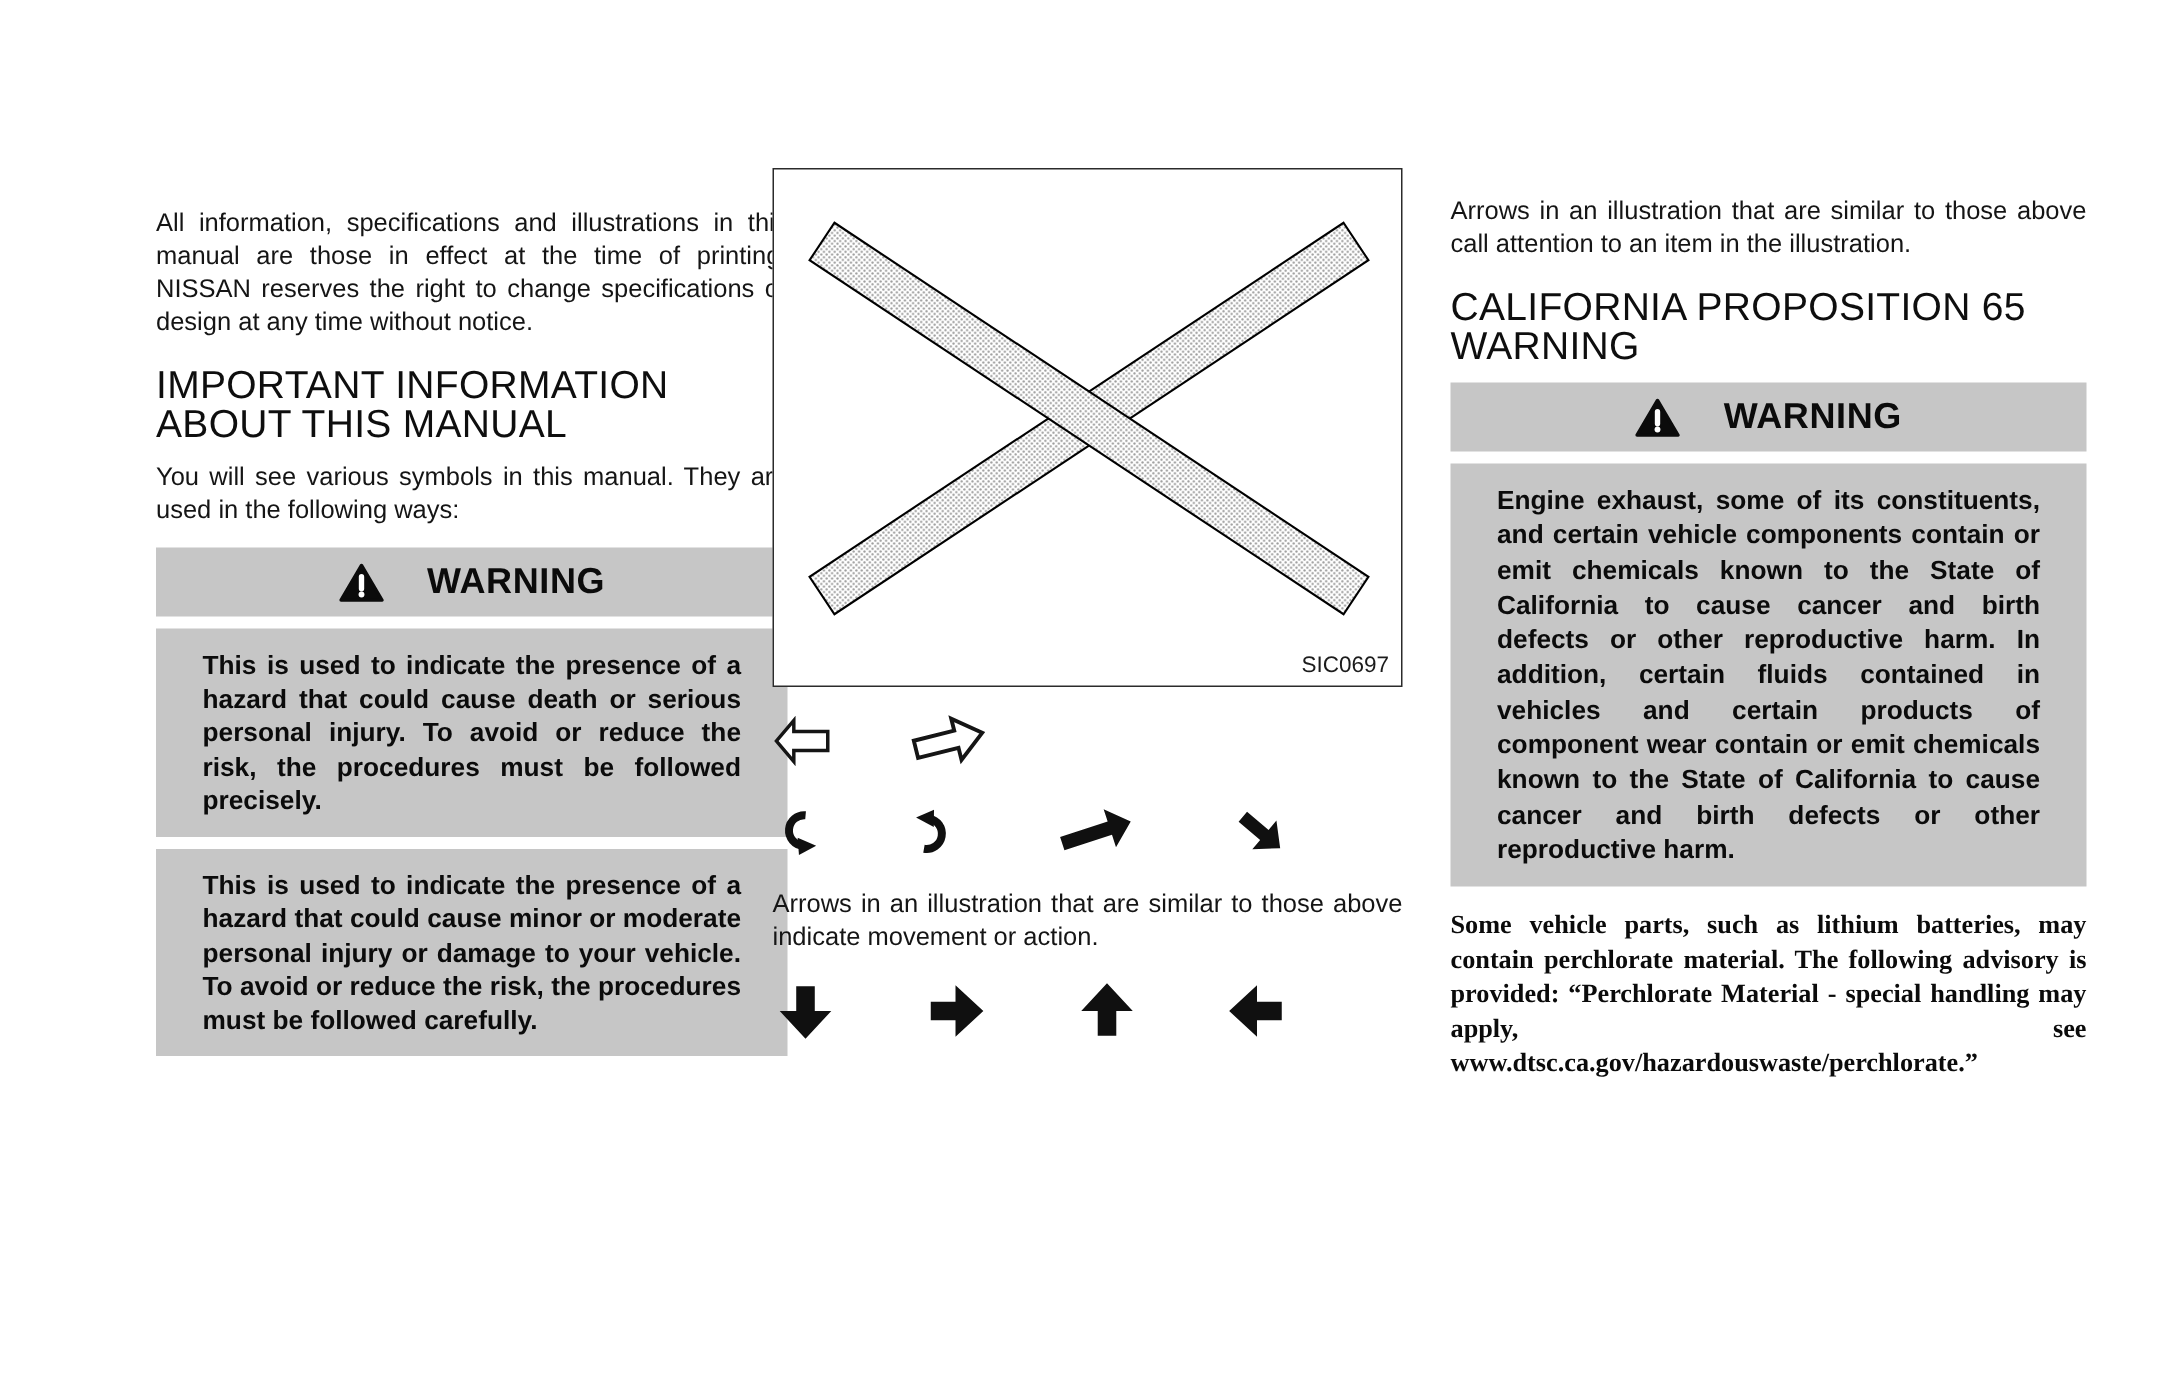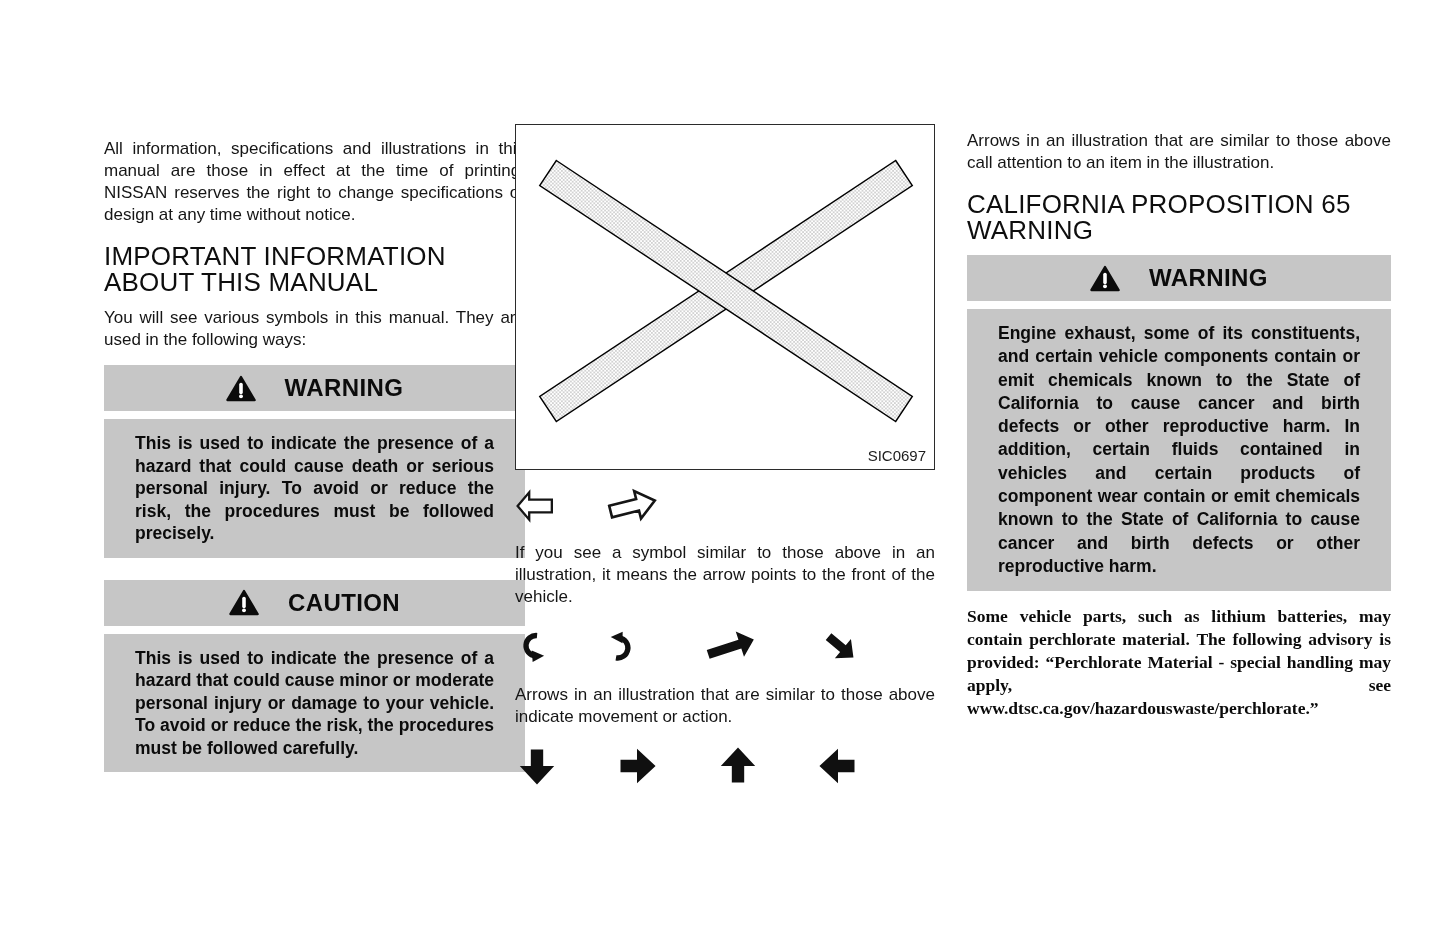--- a/index.html
+++ b/index.html
@@ -4,21 +4,21 @@
 <style>
   * { margin:0; padding:0; box-sizing:border-box; }
   html,body { background:#ffffff; }
   body {
     width:1445px; height:929px; position:relative; overflow:hidden;
     font-family:"Liberation Sans","DejaVu Sans",sans-serif;
     color:#121212;
   }
   .col { position:absolute; }
   .col-left  { left:60px;  top:138px; width:421px;margin-left:44px; }
-  .col-mid   { left:515px; top:124px; width:420px; }
+  .col-mid   { left:515px; top:112px; width:420px; }
   .col-right { left:967px; top:130px; width:424px; }
 
   .body { font-size:17px; line-height:22px; color:#151515; }
   .jt { text-align:justify; }
   .heading { font-size:26px; line-height:25.5px; font-weight:400; letter-spacing:0.2px; color:#0e0e0e; }
   .mt-18 { margin-top:18px; }
   .mt-12 { margin-top:12px; }
   .mt-14 { margin-top:14px; }
   .mt-16 { margin-top:16px; }
   .mt-22 { margin-top:22px; }
@@ -74,30 +74,20 @@
         <svg viewBox="0 0 26 23" width="30" height="27">
           <path d="M13 1.5 L24.8 21.5 L1.2 21.5 Z" fill="#0b0b0b" stroke="#0b0b0b" stroke-width="2" stroke-linejoin="round"></path>
           <path d="M13 8 L13 15" stroke="#ffffff" stroke-width="3.1" stroke-linecap="round"></path>
           <circle cx="13" cy="18.3" r="1.7" fill="#ffffff"></circle>
         </svg>
       </span>
       <span class="alert-title">WARNING</span>
     </div>
     <div class="alert-body">This is used to indicate the presence of a hazard that could cause death or serious personal injury. To avoid or reduce the risk, the procedures must be followed precisely.</div>
 
-    <div class="alert-head mt-22">
-      <span class="icon-wrap">
-        <svg viewBox="0 0 26 23" width="30" height="27">
-          <path d="M13 1.5 L24.8 21.5 L1.2 21.5 Z" fill="#0b0b0b" stroke="#0b0b0b" stroke-width="2" stroke-linejoin="round"></path>
-          <path d="M13 8 L13 15" stroke="#ffffff" stroke-width="3.1" stroke-linecap="round"></path>
-          <circle cx="13" cy="18.3" r="1.7" fill="#ffffff"></circle>
-        </svg>
-      </span>
-      <span class="alert-title">CAUTION</span>
-    </div>
     <div class="alert-body">This is used to indicate the presence of a hazard that could cause minor or moderate personal injury or damage to your vehicle. To avoid or reduce the risk, the procedures must be followed carefully.</div>
   </section>
 
   <section class="col col-mid">
 
     <div class="figure-box">
       <span>
         <svg viewBox="0 0 418 344" width="418" height="344">
           <defs>
             <pattern id="stipple" width="3.6" height="3.6" patternUnits="userSpaceOnUse">
@@ -120,21 +110,20 @@
           <path d="M13.5 3 L13.5 10 L35 10 L35 22 L13.5 22 L13.5 29 L2.5 16 Z" fill="#ffffff" stroke="#151515" stroke-width="2.2"></path>
         </svg>
       </span>
       <span class="icon-wrap rot-14">
         <svg viewBox="0 0 44 30" width="52" height="36">
           <path d="M2.5 10 L26 10 L26 3 L41 15 L26 27 L26 20 L2.5 20 Z" fill="#ffffff" stroke="#151515" stroke-width="2.2"></path>
         </svg>
       </span>
     </div>
 
-    <p class="body jt mt-14">If you see a symbol similar to those above in an illustration, it means the arrow points to the front of the vehicle.</p>
 
     <div class="arrow-row row-move">
       <span class="icon-wrap">
         <svg viewBox="0 0 34 36" width="30" height="32">
           <path d="M25 5 A 11 11 0 1 0 23 28" fill="none" stroke="#101010" stroke-width="6"></path>
           <polygon points="19,22 33,28 20,35" fill="#101010"></polygon>
         </svg>
       </span>
       <span class="icon-wrap rot185">
         <svg viewBox="0 0 34 36" width="30" height="32">

